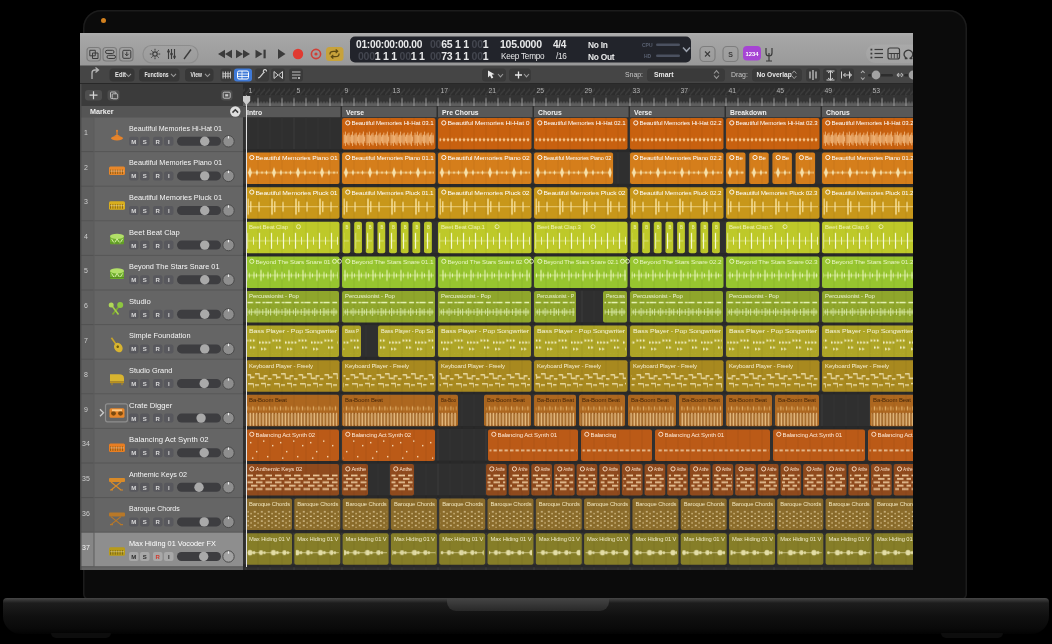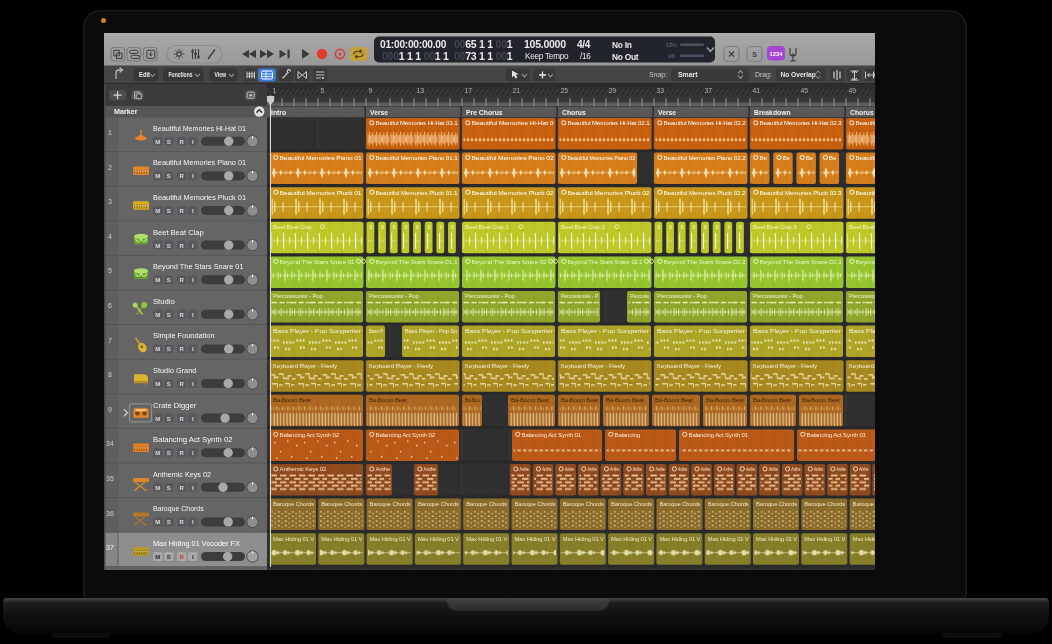--- a/index.html
+++ b/index.html
@@ -1,17 +1,17 @@
 <!DOCTYPE html>
 <html><head><meta charset="utf-8"><style>
 *{margin:0;padding:0;box-sizing:border-box}
 html,body{width:1052px;height:644px;background:#000;overflow:hidden;font-family:"Liberation Sans",sans-serif}
 .lid{position:absolute;left:83px;top:10px;width:884px;height:590px;background:#0b0b0b;border-radius:18px 18px 6px 6px;box-shadow:inset 0 0 0 1.5px #1c1c1c}
 .dot{position:absolute;left:101px;top:18px;width:5px;height:5px;border-radius:50%;background:#d2801e}
-.screen{position:absolute;left:104px;top:33px;width:771px;height:537px;overflow:hidden}
+.screen{position:absolute;left:80px;top:33px;width:833px;height:537px;overflow:hidden}
 .base{position:absolute;left:3px;top:598px;width:1046px;height:36px;background:linear-gradient(#474747,#1d1d1d 14%,#101010 50%,#090909 85%,#030303);border-radius:4px 4px 18px 18px}
 .notch{position:absolute;left:444px;top:0;width:162px;height:13px;background:linear-gradient(#454545,#282828);border-radius:0 0 9px 9px}
 .foot{position:absolute;top:633px;height:5px;background:#0d0d0d;border-radius:0 0 5px 5px}
 .f1{left:51px;width:60px}.f2{left:941px;width:62px}
 </style></head><body>
 <div class="lid"></div>
 <div class="dot"></div>
 <div class="screen"><svg width="859" height="537" viewBox="0 0 859 537">
       <defs>
         <linearGradient id="tb1" x1="0" y1="0" x2="0" y2="1">

